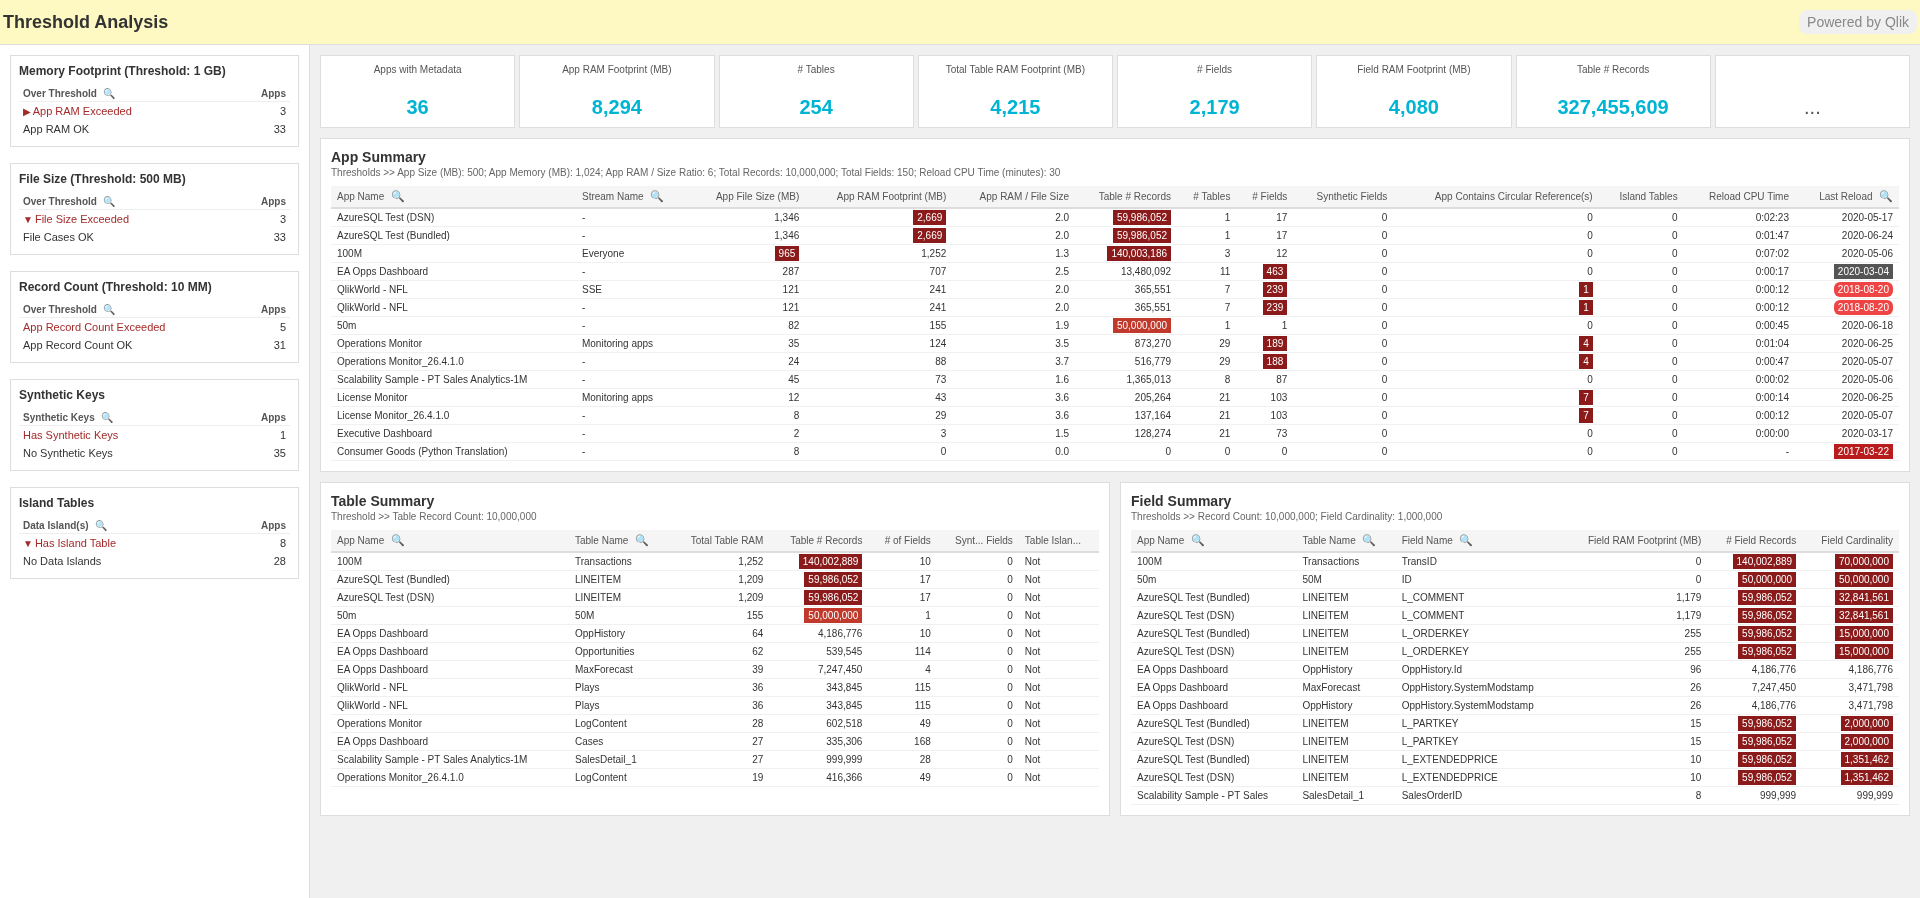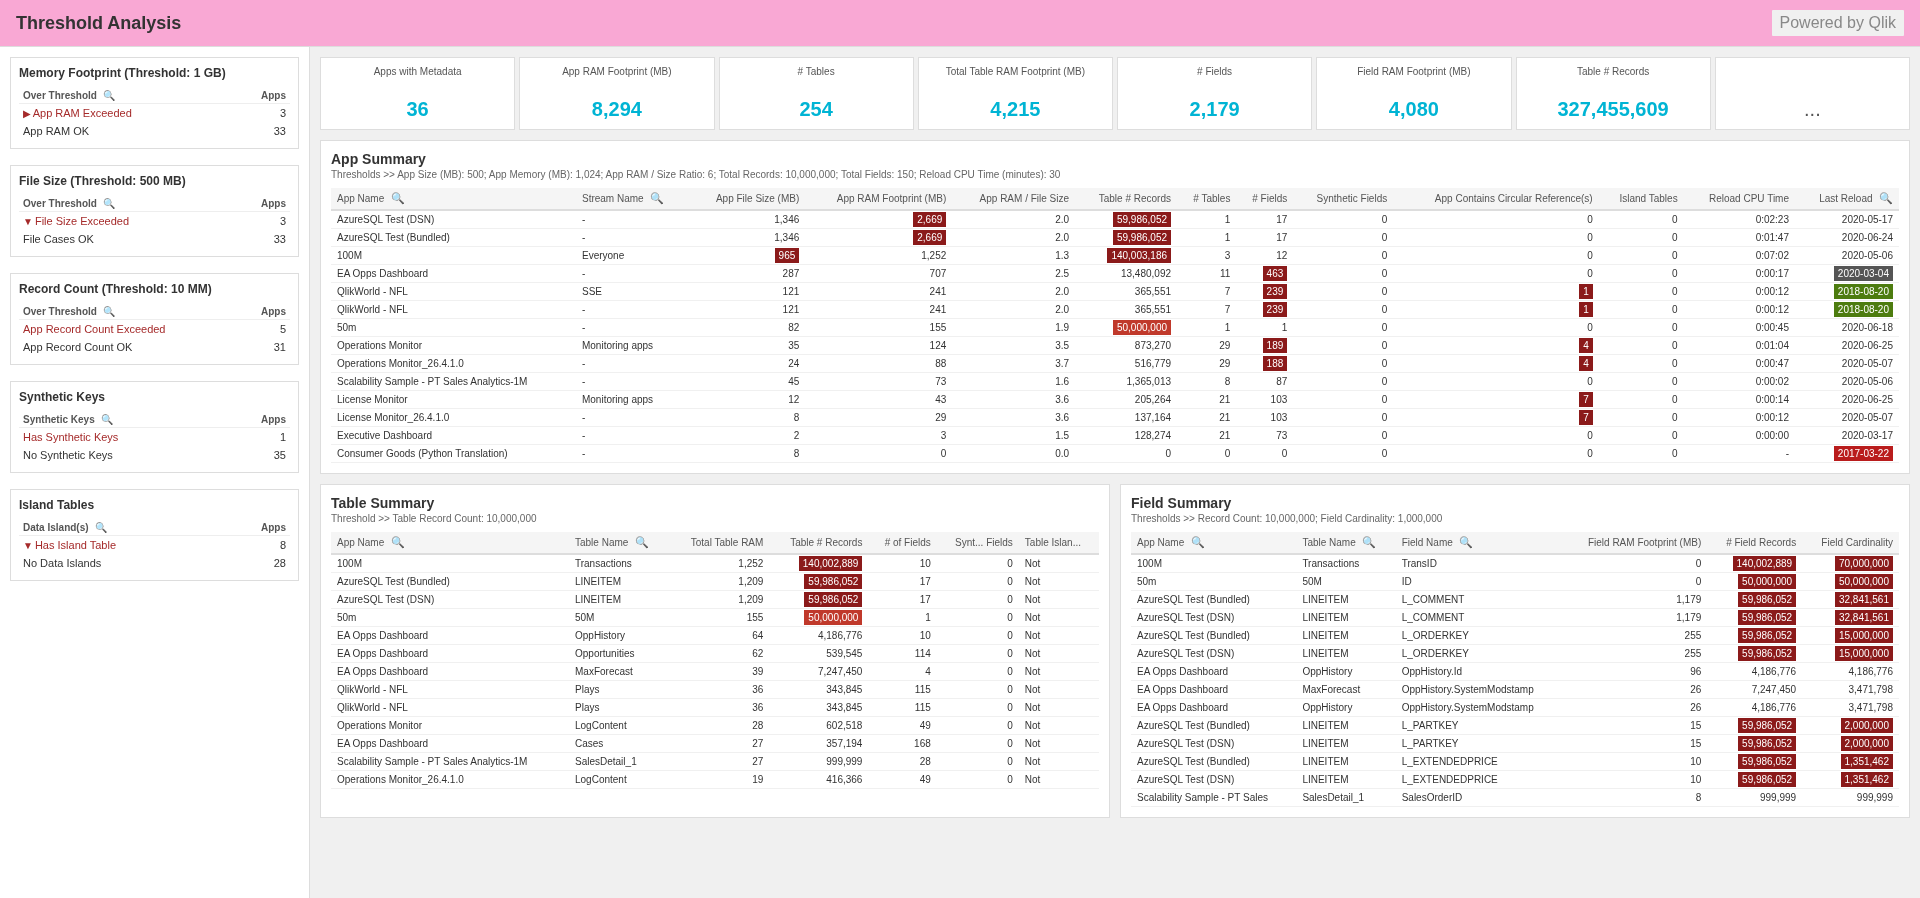--- a/index.html
+++ b/index.html
@@ -1,20 +1,20 @@
 <!DOCTYPE html>
 <html><head>
   <meta charset="utf-8">
   <style>
     * { box-sizing: border-box; margin: 0; padding: 0; font-family: Arial, sans-serif; }
     body { background: #f5f5f5; font-size: 11px; color: #333; overflow-x: hidden; }
     
-    .page-header { background: #f9a8d4; padding: 10px 16px; border-bottom: 1px solid #ddd; display: flex; justify-content: space-between; align-items: center; }
+    .page-header { background: #fef9c3; padding: 10px 3px; border-bottom: 1px solid #ddd; display: flex; justify-content: space-between; align-items: center; }
     .page-title { font-size: 18px; font-weight: bold; color: #333; }
-    .qlik-logo { font-size: 16px; color: #888; background: #f0f0f0; padding: 4px 8px; border-radius: 1px; }
+    .qlik-logo { font-size: 14px; color: #888; background: #f0f0f0; padding: 4px 8px; border-radius: 8px; }
     
     .main-layout { display: flex; height: calc(100vh - 42px); }
     
     
     .sidebar { width: 310px; min-width: 310px; background: white; border-right: 1px solid #ddd; padding: 10px; overflow-y: auto; }
     .sidebar-section { margin-bottom: 16px; border: 1px solid #ddd; padding: 8px; background: white; }
     .sidebar-section-title { font-weight: bold; font-size: 12px; margin-bottom: 8px; color: #333; }
     .sidebar-table { width: 100%; border-collapse: collapse; }
     .sidebar-table th { text-align: left; font-size: 10px; color: #555; padding: 2px 4px; border-bottom: 1px solid #eee; }
     .sidebar-table th.right { text-align: right; }
@@ -41,21 +41,21 @@
     .panel-subtitle { font-size: 10px; color: #666; margin-bottom: 8px; }
     
     
     .data-table { width: 100%; border-collapse: collapse; font-size: 10px; }
     .data-table th { background: #f5f5f5; border-bottom: 2px solid #ddd; padding: 4px 6px; text-align: left; font-size: 10px; color: #555; font-weight: normal; white-space: nowrap; }
     .data-table th.right { text-align: right; }
     .data-table td { padding: 3px 6px; border-bottom: 1px solid #f0f0f0; white-space: nowrap; }
     .data-table td.right { text-align: right; }
     
     .cell-red { background: #8b1a1a; color: white; padding: 2px 4px; }
-    .cell-dark-red { background: #4d7c0f; color: white; padding: 2px 4px; }
+    .cell-dark-red { background: #ef4444; color: white; padding: 2px 4px; border-radius: 6px; }
     .cell-medium-red { background: #c0392b; color: white; padding: 2px 4px; }
     .cell-dark-grey { background: #555; color: white; }
     
     .bottom-panels { display: flex; gap: 10px; }
     .bottom-panel { flex: 1; background: white; border: 1px solid #ddd; padding: 10px; overflow: auto; }
     
     .search-icon-inline { color: #555; font-size: 11px; cursor: pointer; margin-left: 4px; }
   </style>
 </head>
 <body>
@@ -561,21 +561,21 @@
               <td class="right">28</td>
               <td class="right">602,518</td>
               <td class="right">49</td>
               <td class="right">0</td>
               <td>Not</td>
             </tr>
             <tr>
               <td>EA Opps Dashboard</td>
               <td>Cases</td>
               <td class="right">27</td>
-              <td class="right">357,194</td>
+              <td class="right">335,306</td>
               <td class="right">168</td>
               <td class="right">0</td>
               <td>Not</td>
             </tr>
             <tr>
               <td>Scalability Sample - PT Sales Analytics-1M</td>
               <td>SalesDetail_1</td>
               <td class="right">27</td>
               <td class="right">999,999</td>
               <td class="right">28</td>

